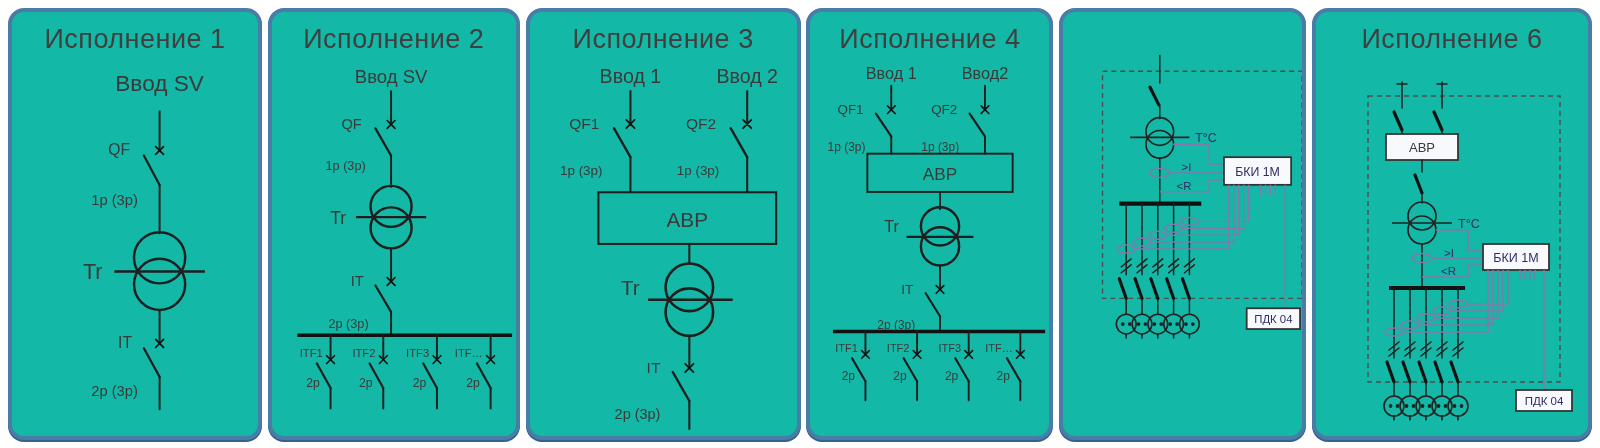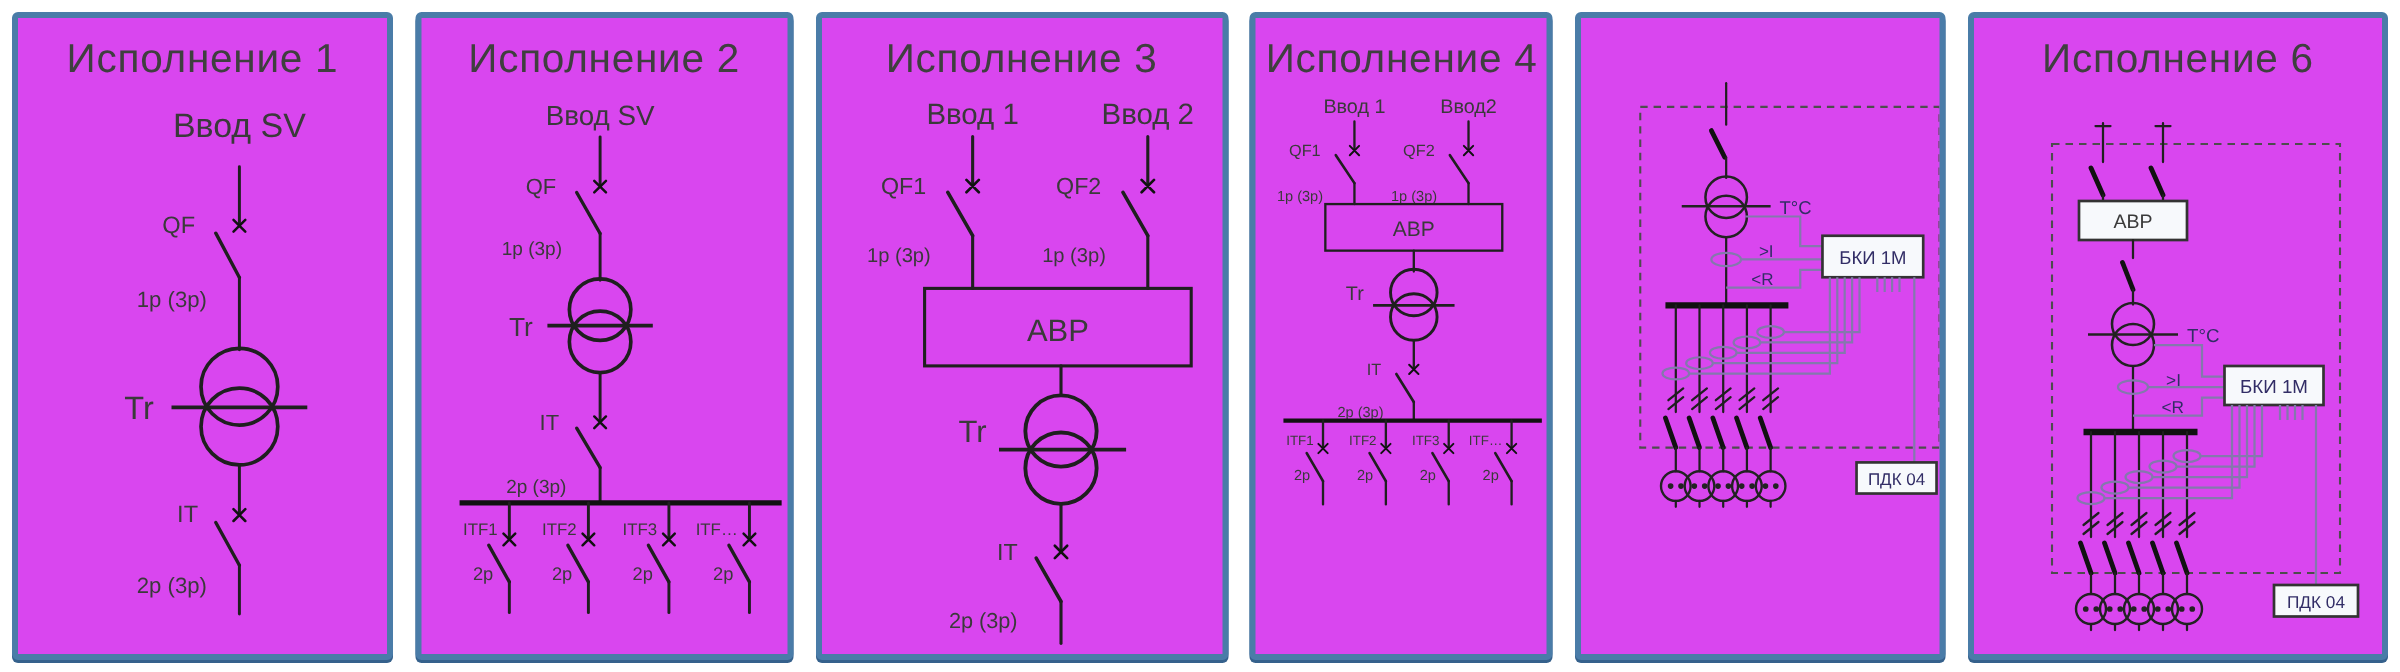--- a/index.html
+++ b/index.html
@@ -1,19 +1,19 @@
 <!DOCTYPE html>
 <html><head>
 <meta charset="utf-8">
 <style>
   html,body{margin:0;padding:0;background:#ffffff;}
   body{width:1600px;height:448px;font-family:"Liberation Sans",sans-serif;}
   .board{box-sizing:border-box;width:1600px;height:448px;padding:8px;display:flex;justify-content:space-between;align-items:stretch;background:#ffffff;}
-  .panel{box-sizing:border-box;height:432px;background:#d946ef;border:4px solid #4a7ca8;border-radius:4px;box-shadow:0 2px 0 0 #35618c;overflow:hidden;}
-  .p1{width:254px}.p2{width:252px}.p3{width:275px}.p4{width:202px}.p5{width:247px}.p6{width:280px}
+  .panel{box-sizing:border-box;height:432px;background:#14b8a6;border:4px solid #4a7ca8;border-radius:16px;box-shadow:0 2px 0 0 #35618c;overflow:hidden;}
+  .p1{width:254px}.p2{width:252px}.p3{width:275px}.p4{width:247px}.p5{width:247px}.p6{width:280px}
   .panel-title{margin-top:12px;height:36px;text-align:center;font-size:27px;color:#3f3f3f;letter-spacing:.5px;}
   .panel svg{display:block;width:100%;height:372px;}
   
   .w{stroke:#1f1f1f;stroke-width:2;fill:none;stroke-linecap:round;}
   .w-thin{stroke:#1f1f1f;stroke-width:1.5;fill:none;stroke-linecap:round;}
   .blade{stroke:#1f1f1f;stroke-width:2.3;fill:none;stroke-linecap:round;}
   .blade-b{stroke:#111;stroke-width:3.2;fill:none;stroke-linecap:round;}
   .xmark{stroke:#111;stroke-width:1.7;fill:none;stroke-linecap:round;}
   .trf{stroke:#1f1f1f;stroke-width:2.5;fill:none;}
   .trf-s{stroke:#222;stroke-width:1.7;fill:none;}

